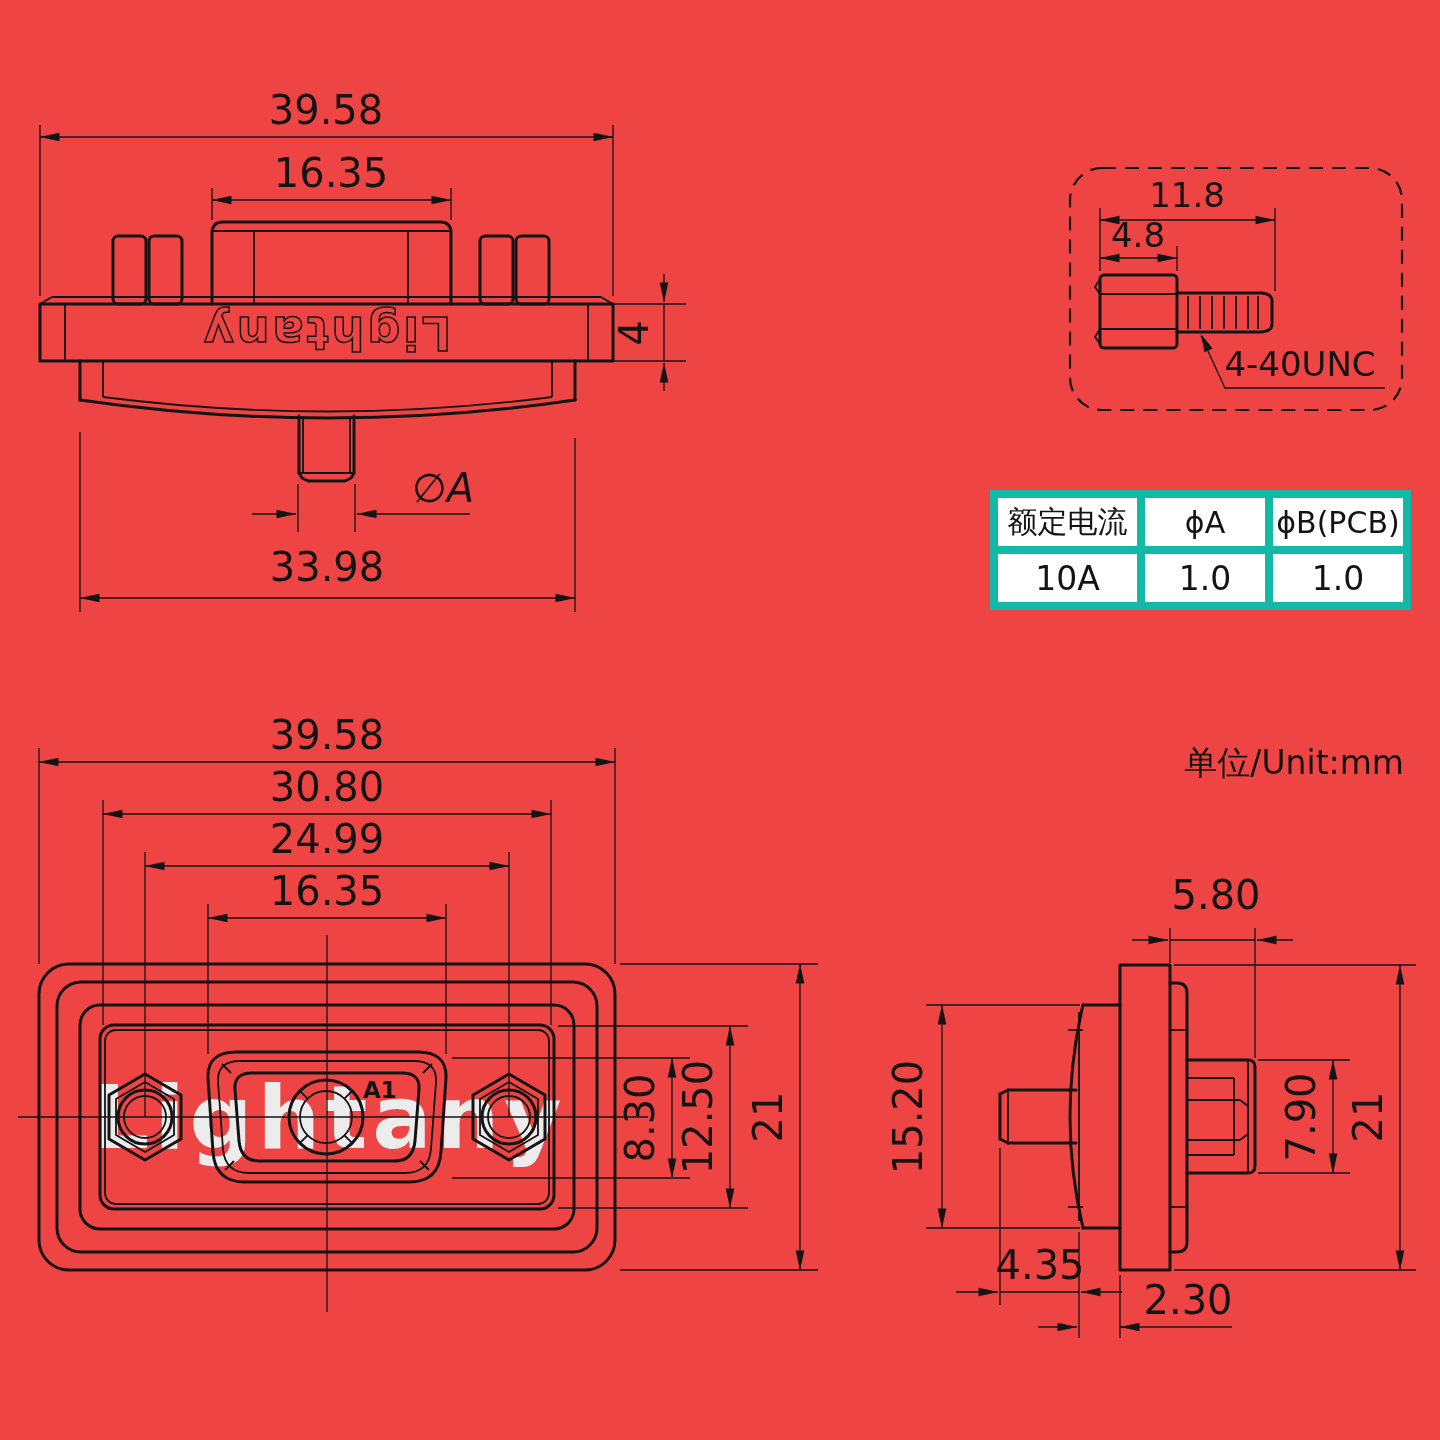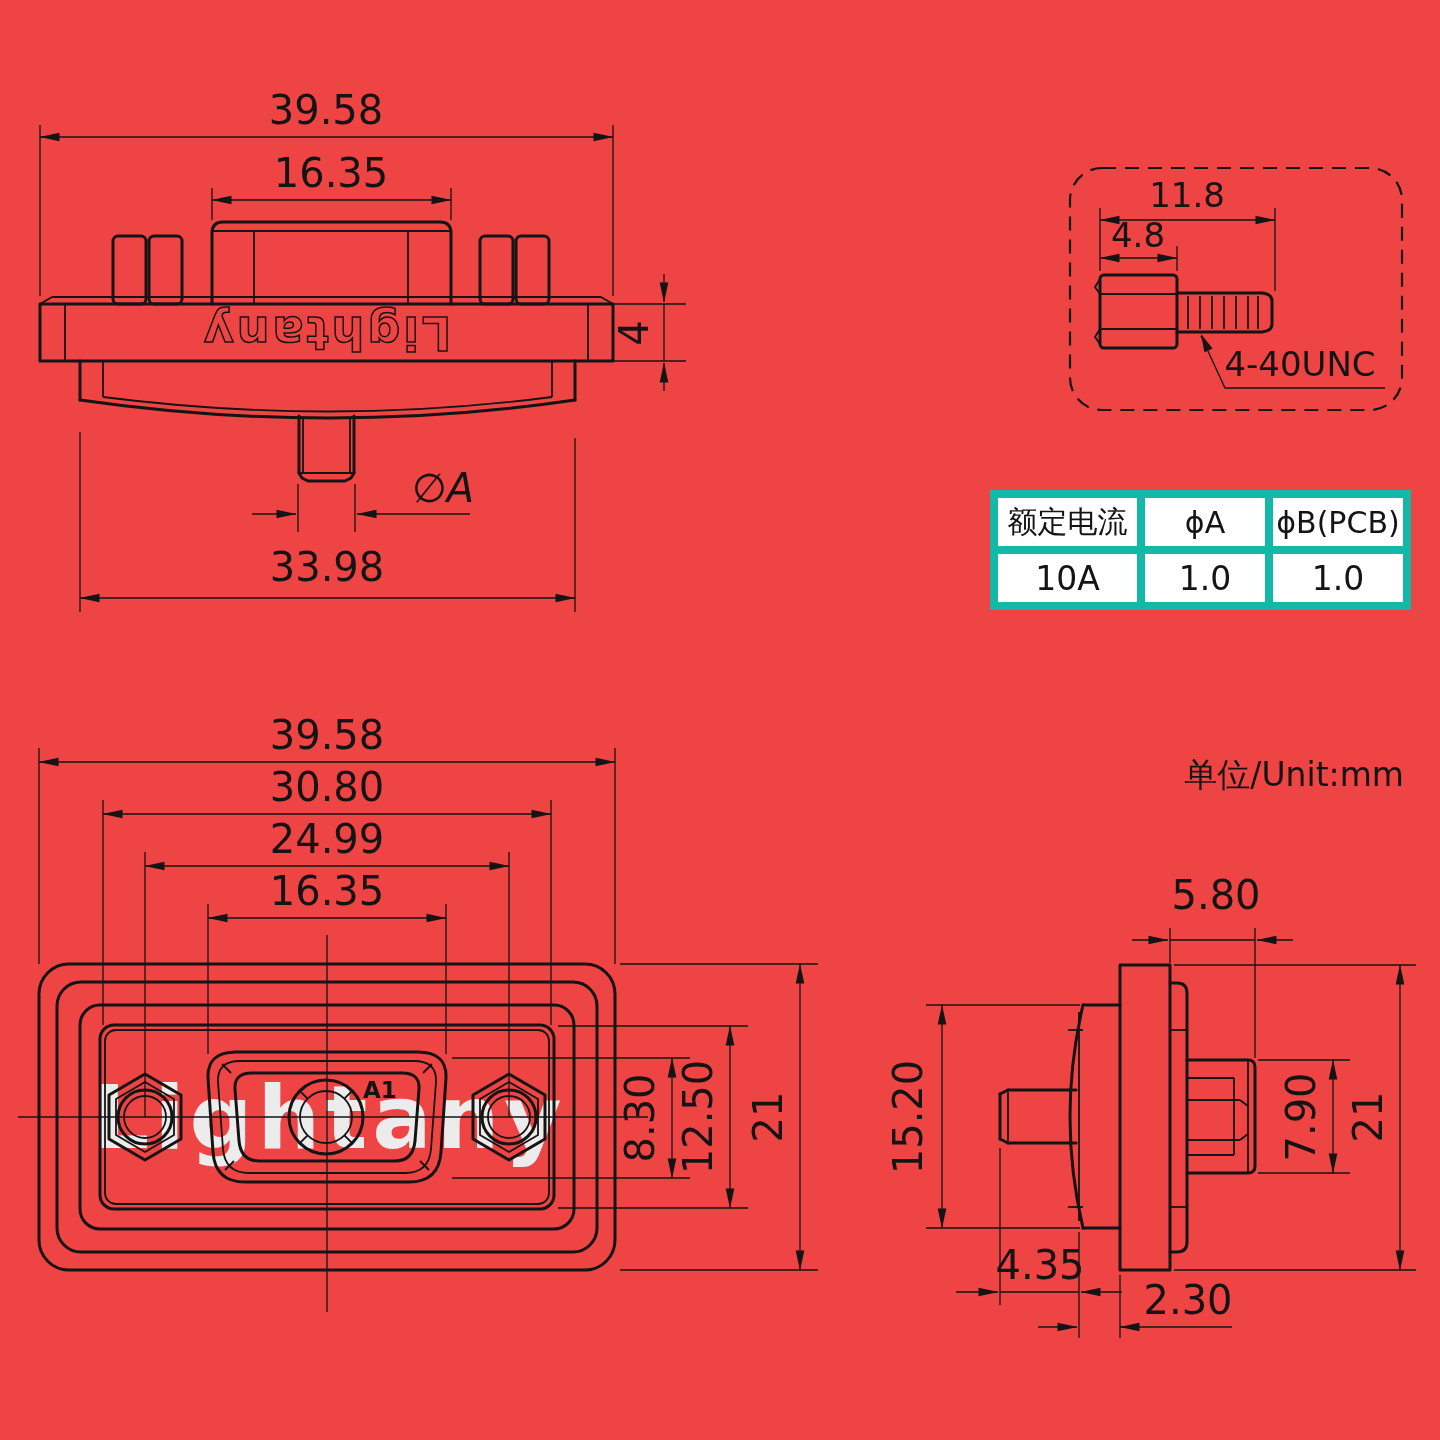--- a/index.html
+++ b/index.html
@@ -14,21 +14,21 @@
   .dim{font-size:40px;}
   .dimS{font-size:34px;}
   .a1{font-size:23px;font-weight:bold;}
   .eng{fill:none;stroke:#141414;stroke-width:1.5;font-size:46px;letter-spacing:3px;font-weight:bold;}
   .wm{fill:#ececec;font-size:88px;letter-spacing:5px;font-weight:bold;}
   #spec-table{position:absolute;left:990px;top:490px;border-collapse:collapse;table-layout:fixed;background:#fff;}
   #spec-table th,#spec-table td{border:8px solid #14b8a6;text-align:center;vertical-align:middle;
      height:48px;padding:0;font-weight:normal;color:#141414;}
   #spec-table th{font-size:30px;}
   #spec-table td{font-size:33px;}
-  #unit-note{position:absolute;top:741px;right:36px;font-size:33px;color:#141414;margin-top:12px;}
+  #unit-note{position:absolute;top:741px;right:36px;font-size:33px;color:#141414;}
 </style>
 </head>
 <body>
 
 <div id="page">
 
 <svg width="1440" height="1440" viewBox="0 0 1440 1440">
   <defs>
     <marker id="mE" markerUnits="userSpaceOnUse" markerWidth="22" markerHeight="11" refX="20.5" refY="5.5" orient="auto">
       <path d="M1,1.2 L21,5.5 L1,9.8 Z" fill="#141414"></path>

